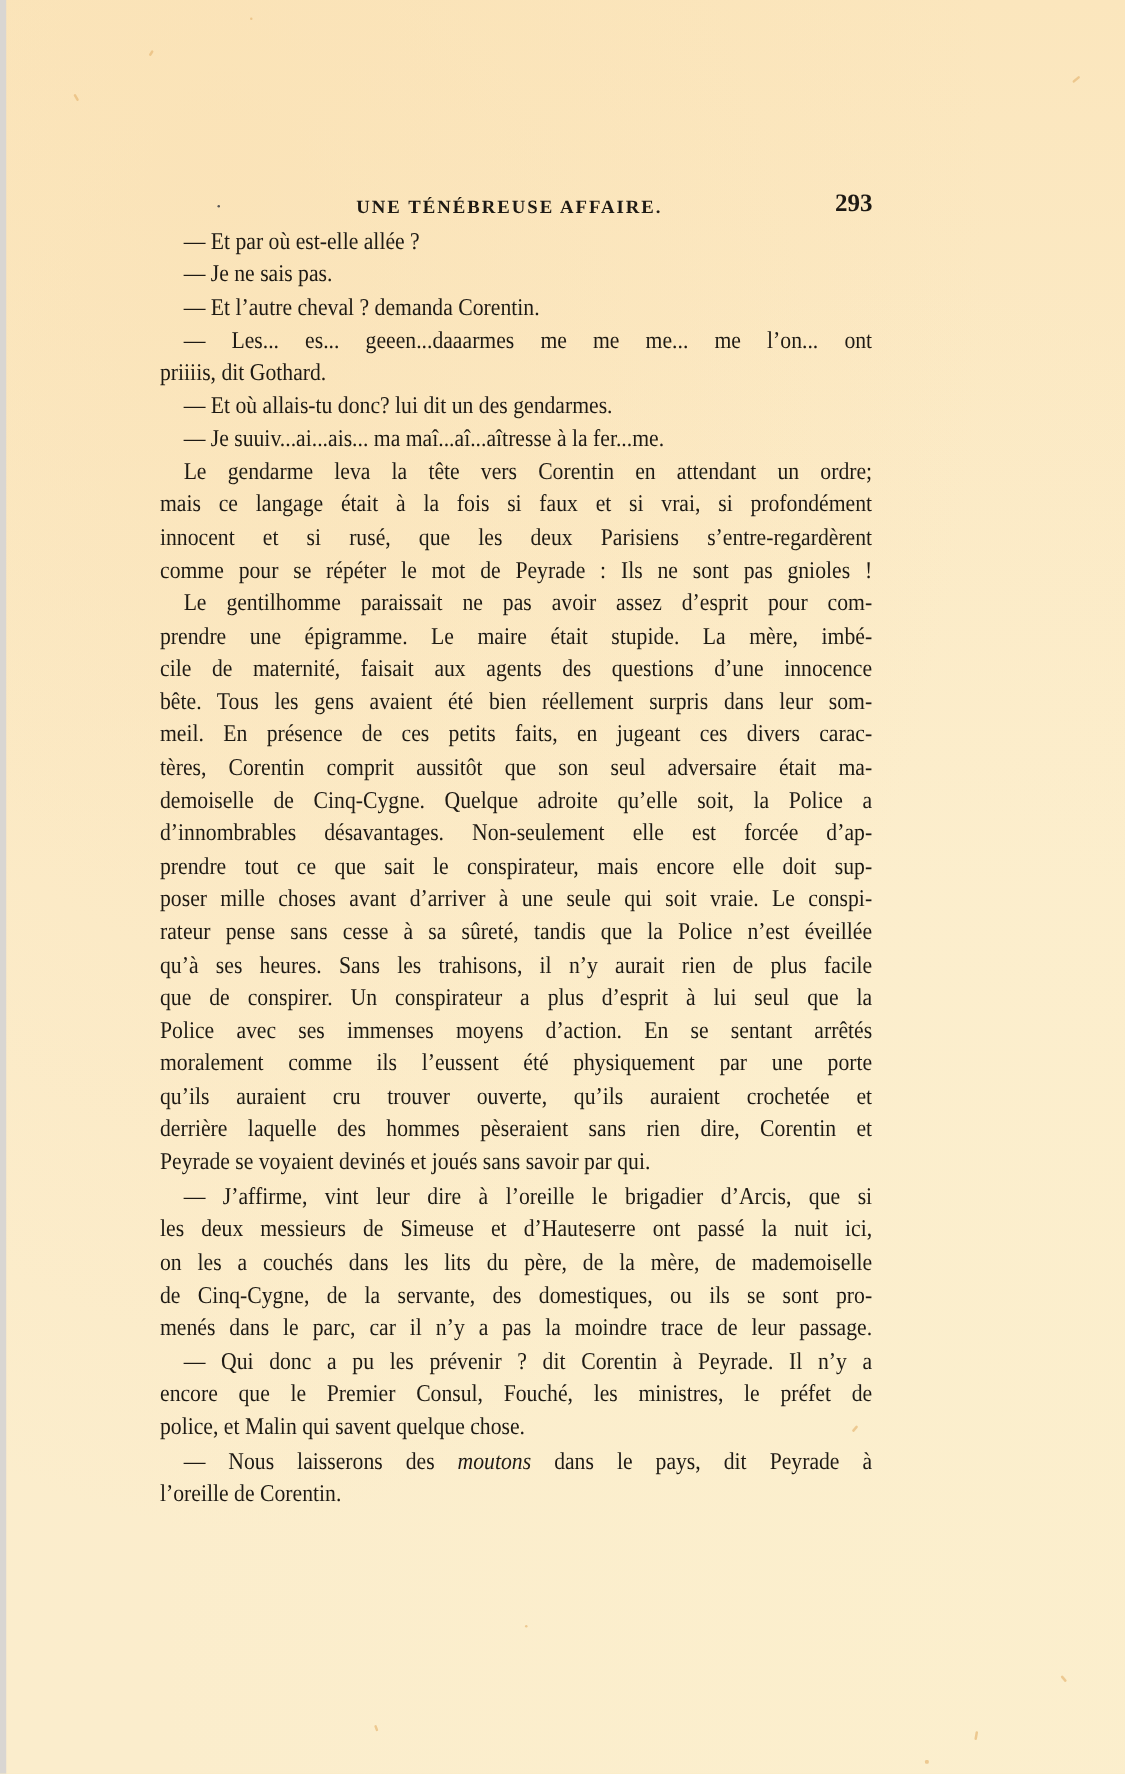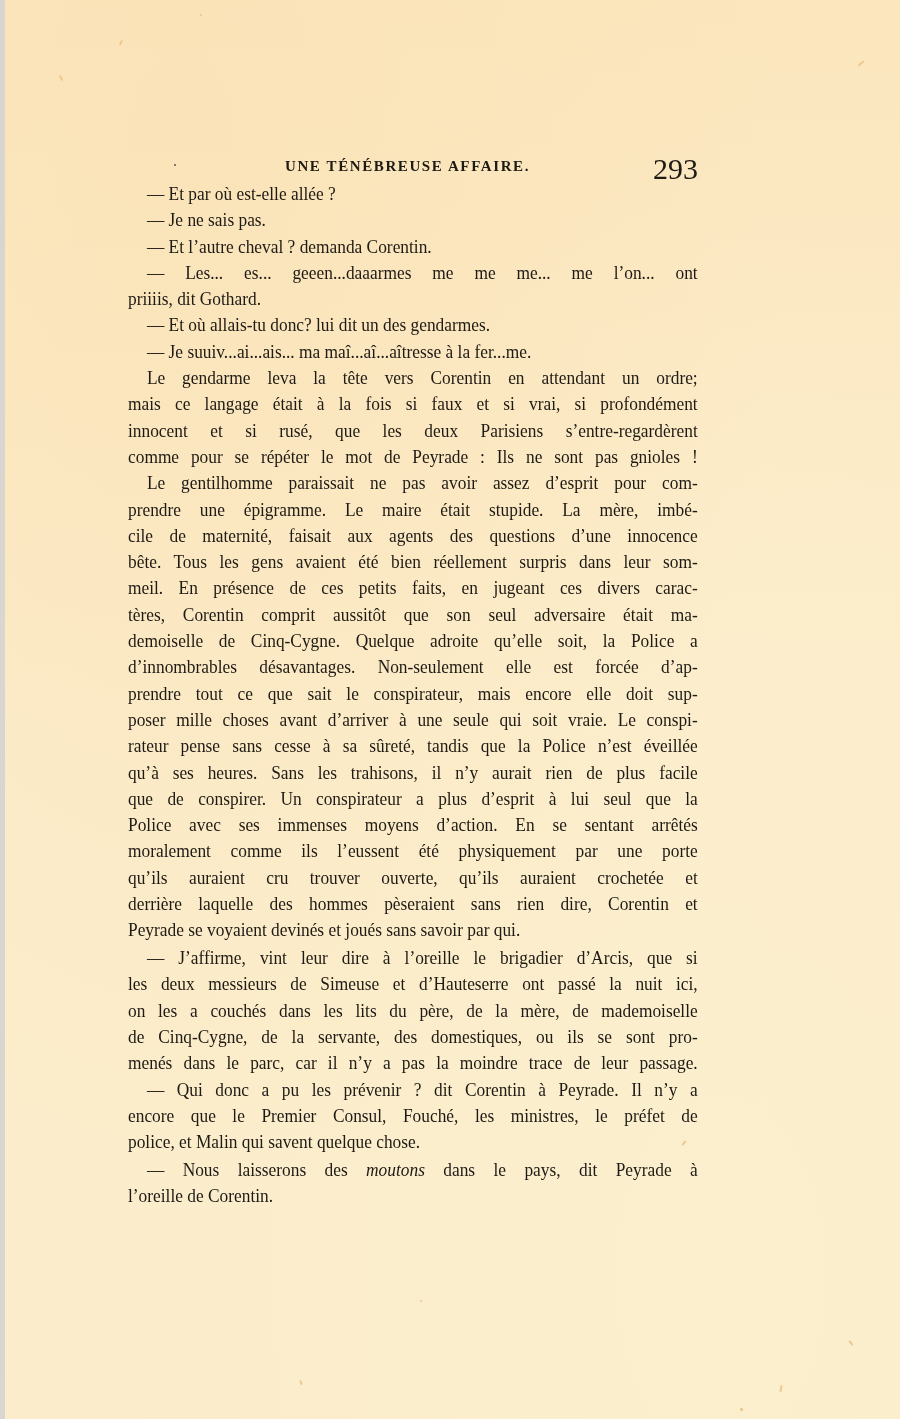--- a/index.html
+++ b/index.html
@@ -51,22 +51,22 @@
       font-family: "Liberation Serif", serif;
       font-weight: bold;
       font-size: 15px;
       letter-spacing: 1.6px;
     }
     .running-head .folio {
       position: absolute;
       right: 0;
       top: -2px;
       font-family: "Liberation Serif", serif;
-      font-size: 30px;
-      font-weight: normal;
+      font-size: 20px;
+      font-weight: bold;
     }
     .running-head .dot {
       position: absolute;
       left: 46px;
       top: 10px;
       width: 2px; height: 2px;
       background: #555;
       border-radius: 1px;
     }
     .text {

